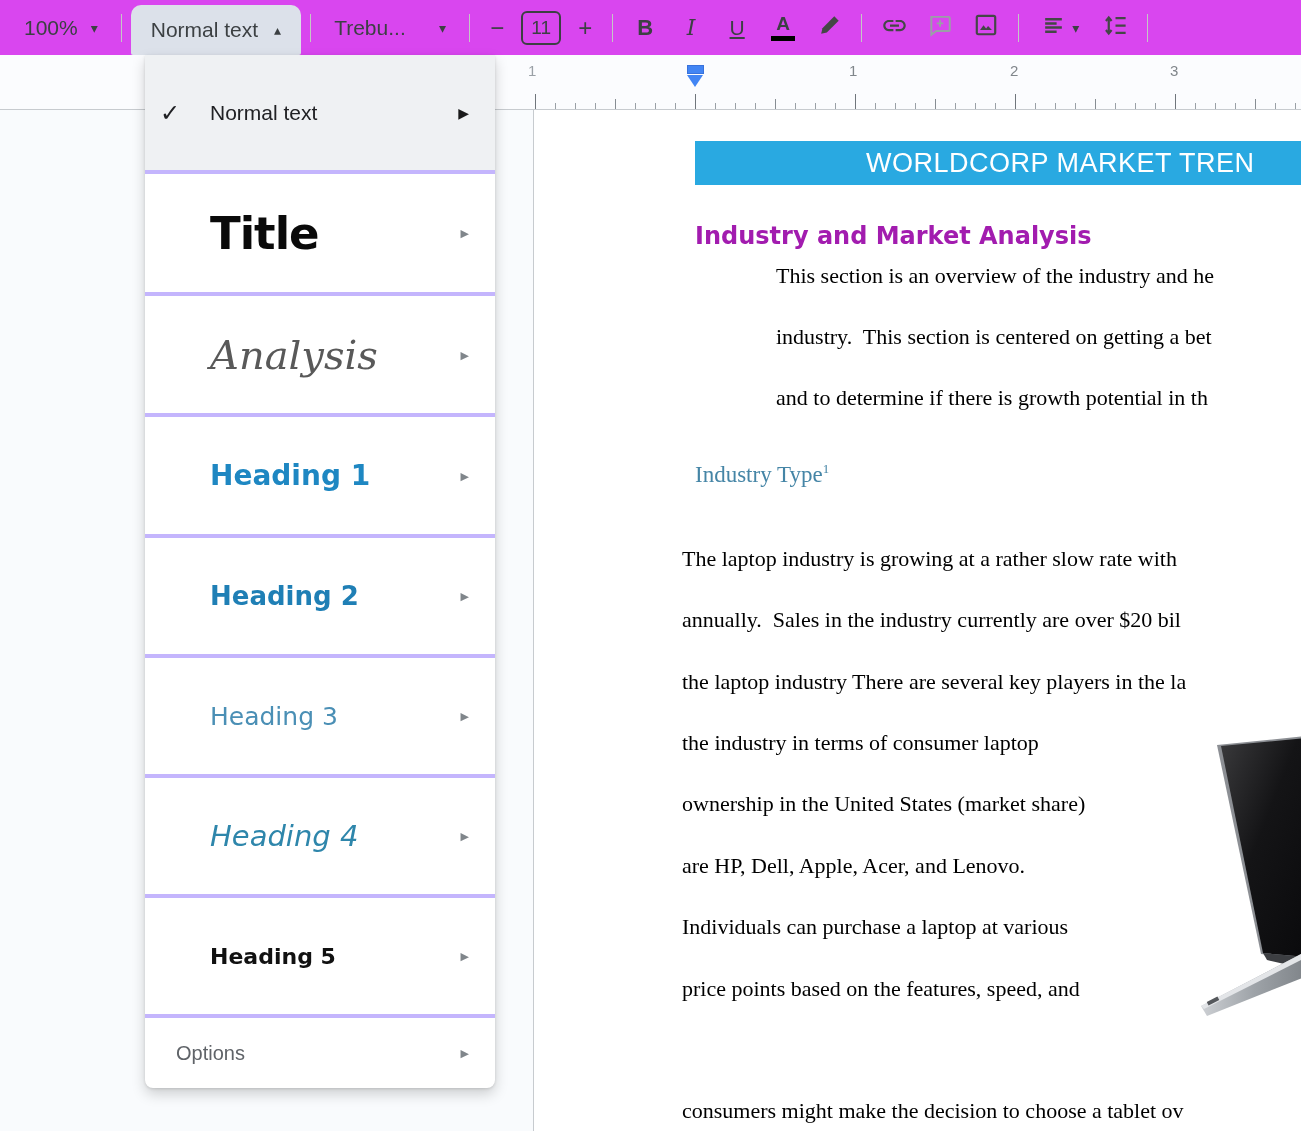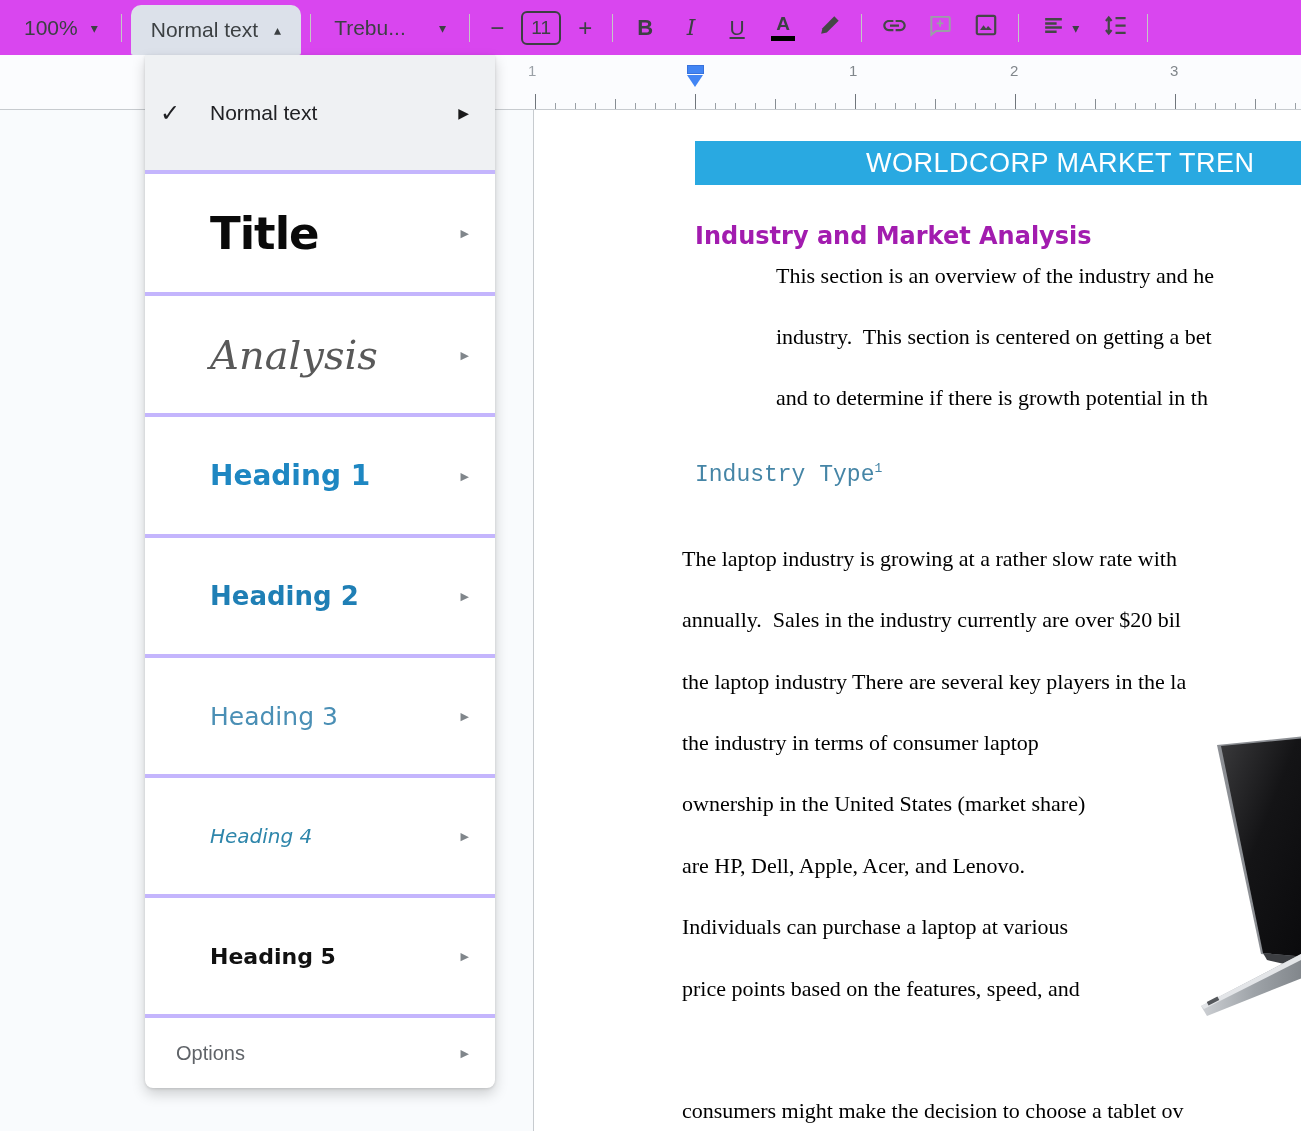--- a/index.html
+++ b/index.html
@@ -56,21 +56,21 @@
   .marker { position:absolute; left:687px; top:10px; width:17px; z-index:3; }
   .marker-bar { width:17px; height:9px; background:#4285F4; border:1px solid #3972DB; }
   .marker-tri { width:0; height:0; margin-top:1px; border-left:8.5px solid transparent; border-right:8.5px solid transparent; border-top:12px solid #4285F4; }
 
   
   .page-edge { position:absolute; left:533px; top:110px; bottom:0; width:1px; background:#C7CBCF; z-index:1; }
   .page { position:absolute; left:534px; top:110px; right:0; bottom:0; background:#FFFFFF; overflow:hidden; }
   .banner { position:absolute; left:161px; right:-6px; top:31px; height:44px; background:#29A9E1; overflow:hidden; }
   .banner-text { display:inline-block; margin-left:171px; line-height:44px; white-space:pre; color:#FFFFFF; font-size:27px; letter-spacing:.5px; font-family:"Liberation Sans", sans-serif; }
   .sec-heading { position:absolute; left:161px; top:112px; font-family:"DejaVu Sans", sans-serif; font-weight:bold; font-size:24px; color:#a21caf; white-space:pre; }
-  .sub-heading { position:absolute; left:161px; top:351px; font-family:Liberation Mono, monospace; font-size:23px; color:#4585A6; white-space:pre; }
+  .sub-heading { position:absolute; left:161px; top:351px; font-family:Liberation Serif, serif; font-size:23px; color:#4585A6; white-space:pre; }
   .sub-heading sup { font-size:13px; }
   .dl { position:absolute; white-space:pre; font-family:"Liberation Serif", serif; font-size:22px; color:#000; height:30px; }
   .p1 { left:242px; }
   .p2 { left:148px; }
   .laptop { position:absolute; left:661px; top:623px; }
 
   
   .style-menu {
     position:absolute; left:145px; top:55px; width:350px; z-index:10;
     background:#FFFFFF; border-radius:0 0 8px 8px; overflow:hidden;
@@ -88,21 +88,21 @@
   .mi-title .mi-label { font-family:"DejaVu Sans", sans-serif; font-weight:bold; font-size:45px; color:#0A0A0A; letter-spacing:-1px; }
   .mi-subtitle { height:121px; }
   .mi-subtitle .mi-label { font-family:"DejaVu Serif", serif; font-style:italic; font-size:40px; color:#595959; }
   .mi-h1 { height:121px; }
   .mi-h1 .mi-label { font-family:"DejaVu Sans", sans-serif; font-weight:bold; font-size:28px; color:#1E87C2; }
   .mi-h2 { height:120px; }
   .mi-h2 .mi-label { font-family:"DejaVu Sans", sans-serif; font-weight:bold; font-size:26px; color:#1F7FB5; }
   .mi-h3 { height:120px; }
   .mi-h3 .mi-label { font-family:"DejaVu Sans", sans-serif; font-size:25px; color:#4A8FB5; }
   .mi-h4 { height:120px; }
-  .mi-h4 .mi-label { font-family:"DejaVu Sans", sans-serif; font-style:italic; font-size:20px; color:#2E86AB; }
+  .mi-h4 .mi-label { font-family:"DejaVu Sans", sans-serif; font-style:italic; font-size:29px; color:#2E86AB; }
   .mi-h5 { height:120px; }
   .mi-h5 .mi-label { font-family:"DejaVu Sans", sans-serif; font-weight:bold; font-size:22px; color:#111111; }
   .mi-options { height:74px; }
   .mi-options .mi-label { font-size:20px; color:#5F6368;margin-left:31px; }
 </style>
 </head>
 <body>
 
 <div class="toolbar">
   <button class="tb-drop">

